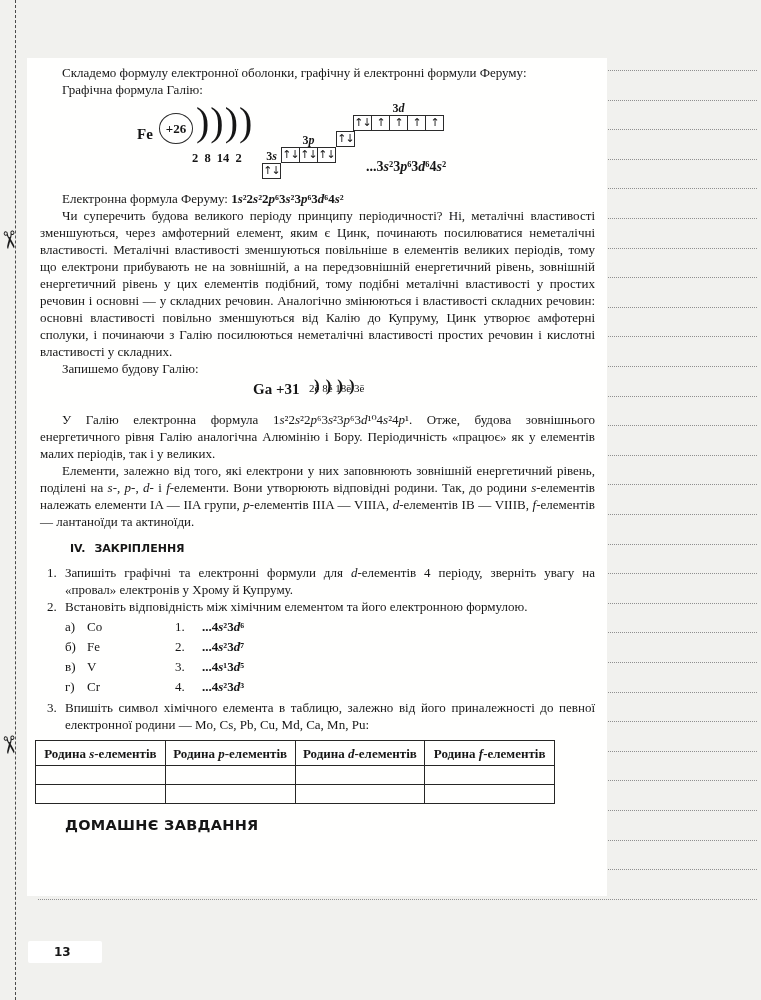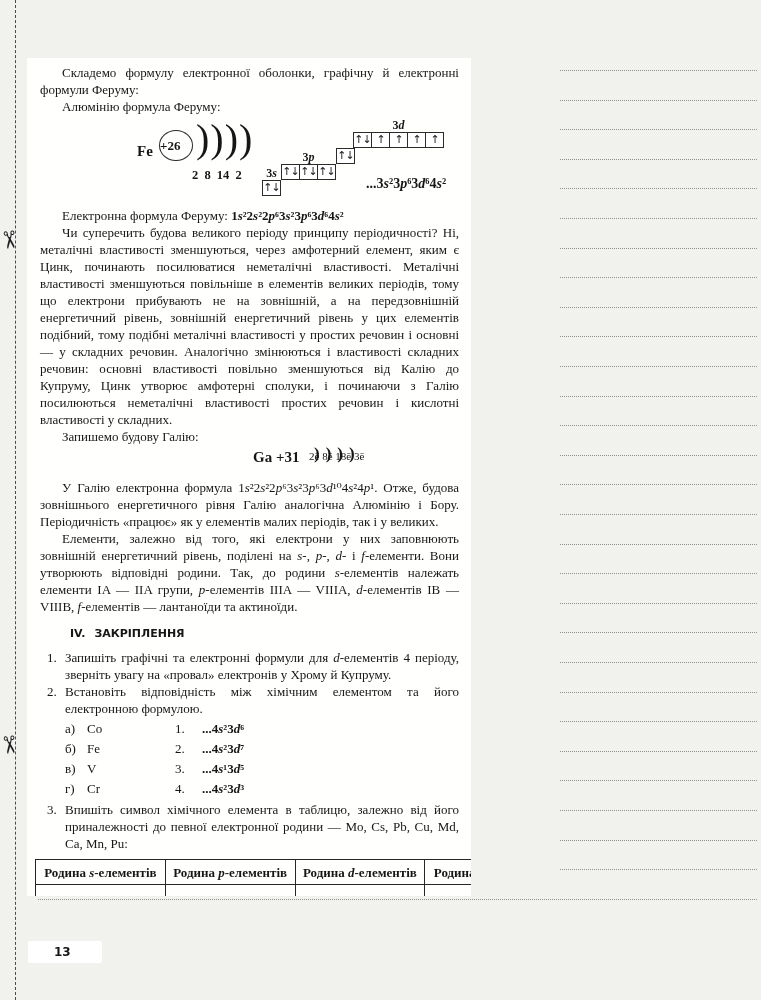--- a/index.html
+++ b/index.html
@@ -10,32 +10,32 @@
   }
   
   .cut-line{position:absolute;left:15px;top:0;bottom:0;width:0;border-left:1px dashed #4a4a4a}
   .scissors{position:absolute;left:-1px;font-size:24px;color:#1c1c1c;
     font-family:"DejaVu Sans",sans-serif;transform:rotate(83deg)}
   
   .note-line{position:absolute;left:560px;right:4px;height:0;border-top:1px dotted #8f8f8f}
   .bottom-line{position:absolute;left:38px;right:4px;top:899px;height:0;border-top:1px dotted #8f8f8f}
   
   .panel{
-    position:absolute;left:27px;top:58px;width:444px;height:838px;background:#fffffe;
+    position:absolute;left:27px;top:58px;width:580px;height:838px;background:#fffffe;
     padding:6px 12px 0 13px;box-sizing:border-box;overflow:hidden;
     font-size:13px;line-height:17px;text-align:justify;
   }
   .panel p{margin:0;text-indent:22px}
   .panel i{font-style:italic}
   .formula{font-weight:bold;white-space:nowrap}
   
   .fig1{position:relative;height:86px;margin-top:2px}
   .fe-sym{position:absolute;left:97px;top:26px;font-size:15px;font-weight:bold}
   .fe-circle{position:absolute;left:119px;top:13px;width:34px;height:31px;border:1px solid #2b2b2b;
-    border-radius:50%;display:flex;align-items:center;font-size:13px;font-weight:bold;box-sizing:border-box}
+    border-radius:50%;display:flex;align-items:center;justify-content:center;font-size:13px;font-weight:bold;box-sizing:border-box}
   .fe-arcs{position:absolute;left:156px;top:-8px;font-size:40px;line-height:60px;letter-spacing:1px;font-weight:normal}
   .fe-shells{position:absolute;left:152px;top:50px;font-size:12.5px;font-weight:bold;word-spacing:3px;text-indent:0}
   .orb-diagram{position:absolute;left:0;top:0;width:100%;height:100%}
   .orb-cell{position:absolute;width:19px;height:16px;border:1px solid #2b2b2b;box-sizing:border-box;background:#fff;
     font-family:"DejaVu Sans",sans-serif;font-size:11px;line-height:13px;text-align:center;letter-spacing:-1px;text-indent:0}
   .orb-label{position:absolute;font-size:12px;font-weight:bold;text-align:center;text-indent:0;line-height:12px}
   .fig-caption{position:absolute;left:326px;top:58px;font-size:14px;font-weight:bold;text-indent:0}
   
   .fig2{position:relative;height:34px}
   .ga-text{position:absolute;left:213px;top:4px;font-size:15px;font-weight:bold;text-indent:0}
@@ -99,21 +99,21 @@
     <div class="note-line" style="top: 780.4px;"></div>
     <div class="note-line" style="top: 810px;"></div>
     <div class="note-line" style="top: 839.6px;"></div>
     <div class="note-line" style="top: 869.2px;"></div>
   </div>
 <div class="bottom-line"></div>
 
 <div class="panel">
 
   <p>Складемо формулу електронної оболонки, графічну й електронні формули Феруму:</p>
-  <p>Алюмінію формула Феруму:</p>
+  <p>Графічна формула Галію:</p>
 
   <div class="fig1">
     <span class="fe-sym">Fe</span>
     <span class="fe-circle">
         <span>+26</span>
       </span>
     <div class="fe-arcs">))))</div>
     <div class="fe-shells">2 8 14 2</div>
     <div class="orb-diagram">
         <div class="orb-label" style="left: 222px; top: 50px; width: 19px;">3<i>s</i></div>

